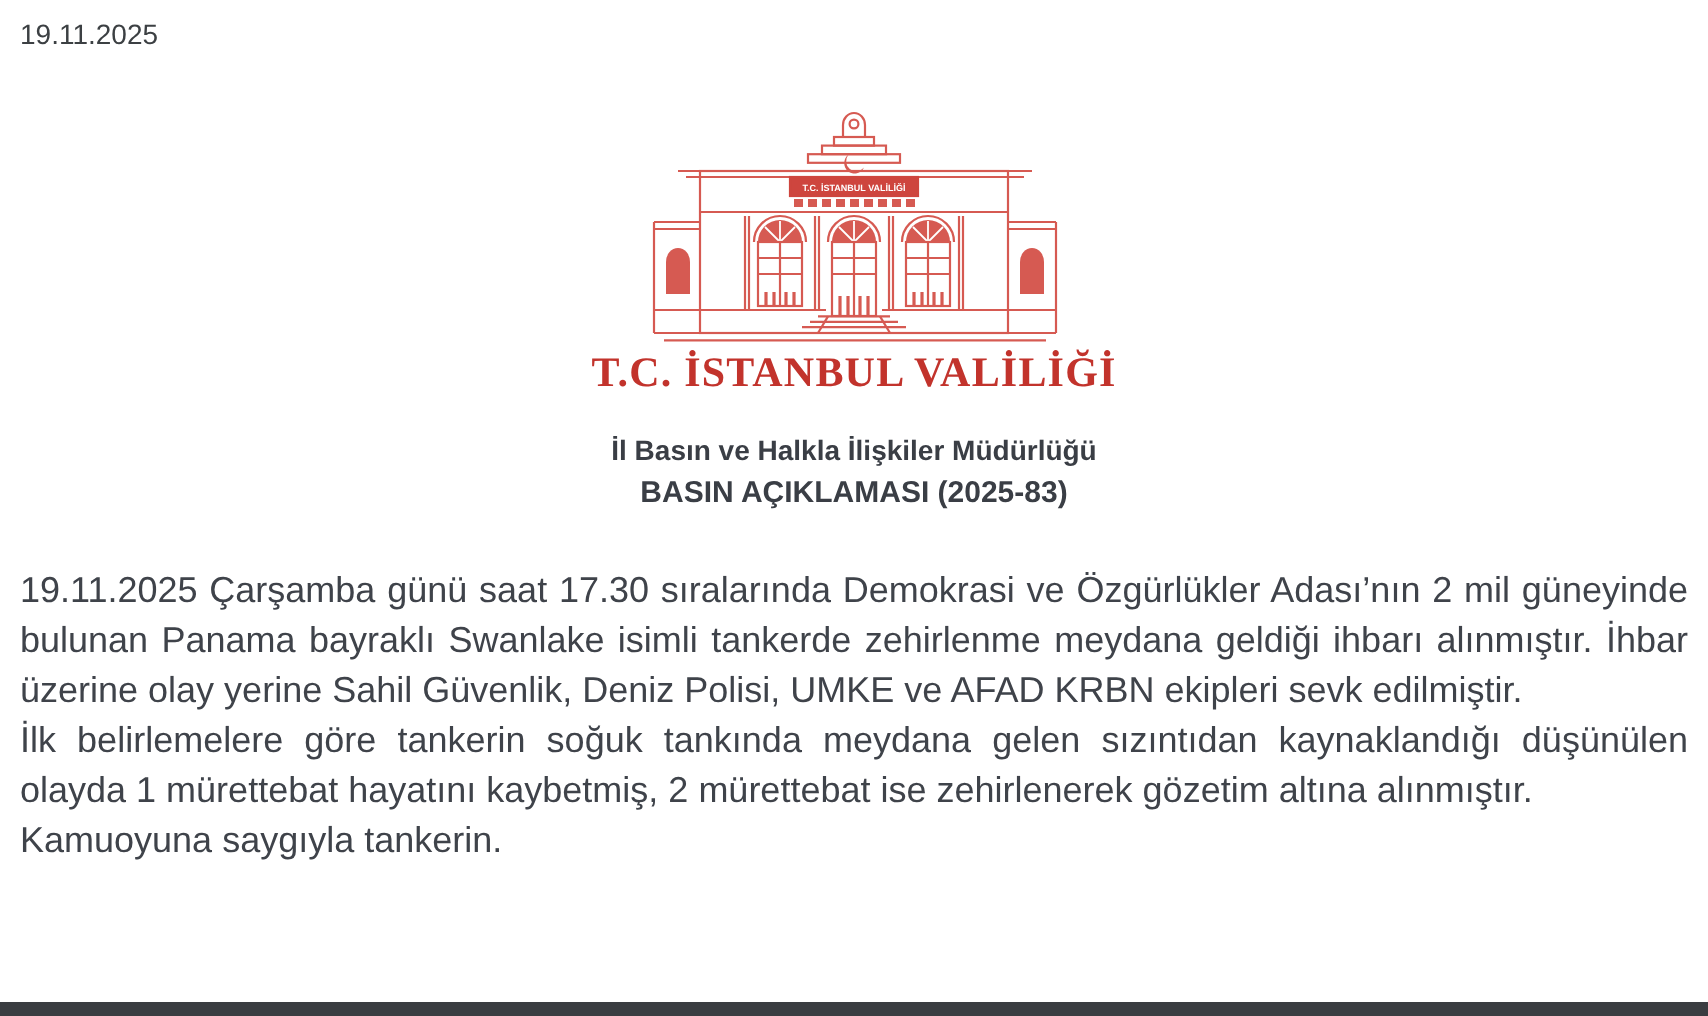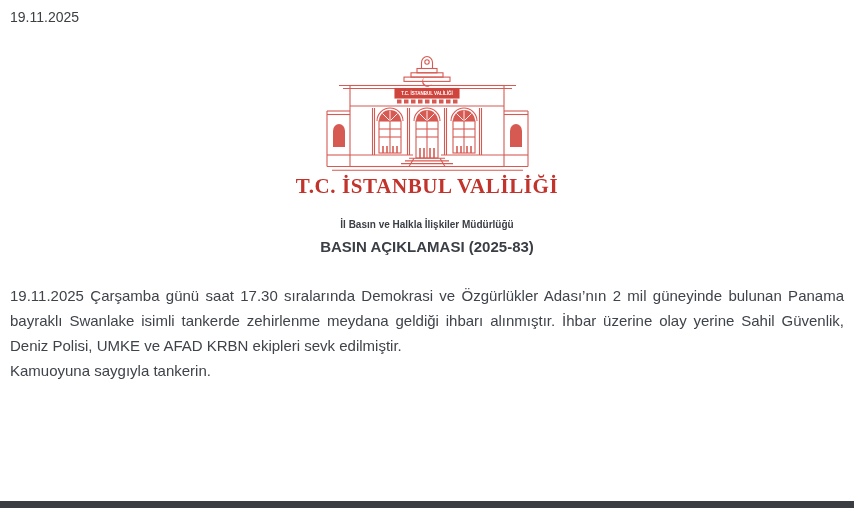--- a/index.html
+++ b/index.html
@@ -24,31 +24,31 @@
     margin-top:3px;
     font-family:"Liberation Serif", serif;
     font-weight:bold;
     font-size:21px;line-height:24px;
     letter-spacing:0.6px;
     color:#C2332C;
   }
   .dept{
     margin-top:16px;
     font-weight:bold;
-    font-size:10px;line-height:22px;
+    font-size:14px;line-height:22px;
     color:#3A3E45;
   }
   .release{
     font-weight:bold;
     font-size:15px;line-height:22px;
     color:#3A3E45;
   }
   .body-text{
     position:absolute;top:283px;left:10px;right:10px;
-    font-size:15px;line-height:25px;
+    font-size:18px;line-height:25px;
     color:#3F434A;
   }
   .body-text p{
     margin:0;
     text-align:justify;
   }
   .bottom-bar{
     position:absolute;left:0;right:0;bottom:0;height:7px;
     background:#3A3D41;
   }
@@ -178,17 +178,18 @@
         </g>
       </svg>
     </div>
     <div class="logo-title">T.C. İSTANBUL VALİLİĞİ</div>
     <div class="dept">İl Basın ve Halkla İlişkiler Müdürlüğü</div>
     <div class="release">BASIN AÇIKLAMASI (2025-83)</div>
   </div>
 
   <div class="body-text">
     <p>19.11.2025 Çarşamba günü saat 17.30 sıralarında Demokrasi ve Özgürlükler Adası’nın 2 mil güneyinde bulunan Panama bayraklı Swanlake isimli tankerde zehirlenme meydana geldiği ihbarı alınmıştır. İhbar üzerine olay yerine Sahil Güvenlik, Deniz Polisi, UMKE ve AFAD KRBN ekipleri sevk edilmiştir.</p>
+    <p>İlk belirlemelere göre tankerin soğuk tankında meydana gelen sızıntıdan kaynaklandığı düşünülen olayda 1 mürettebat hayatını kaybetmiş, 2 mürettebat ise zehirlenerek gözetim altına alınmıştır.</p>
     <p>Kamuoyuna saygıyla tankerin.</p>
   </div>
 
   <div class="bottom-bar"></div>
 </div>
 
 </body></html>

